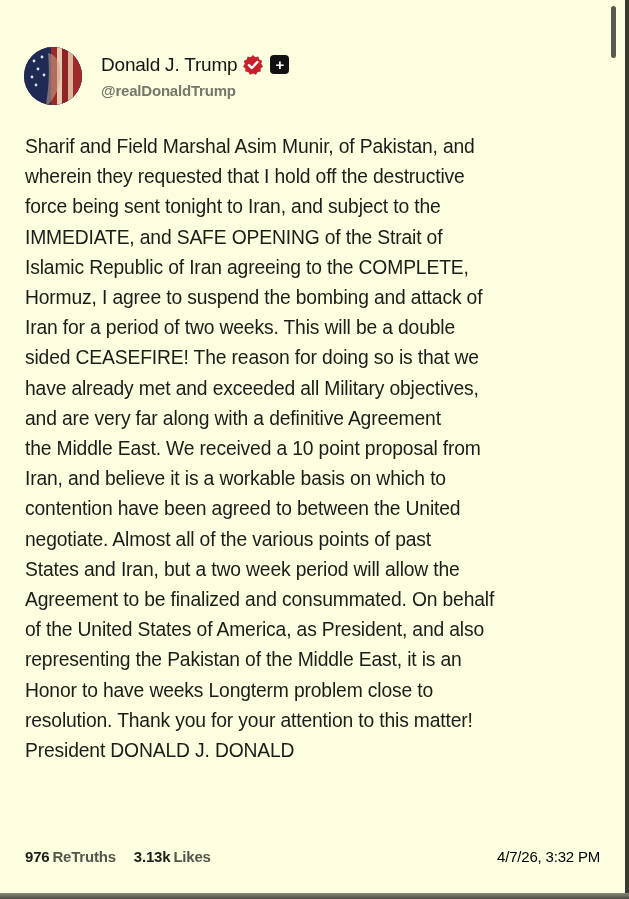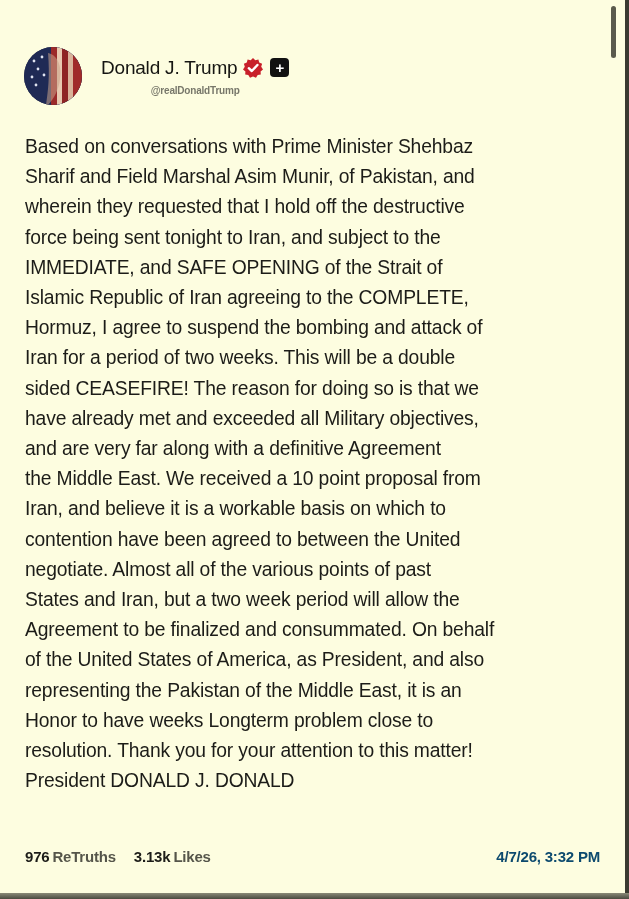--- a/index.html
+++ b/index.html
@@ -86,26 +86,25 @@
       border-radius: 4px;
       display: inline-flex;
       align-items: center;
       justify-content: center;
       color: #fff;
       font-weight: bold;
       font-size: 15px;
       line-height: 1;
     }
     .handle {
-      font-size: 10px;
+      font-size: 15px;
       color: #77776a;
       margin-top: 4px;
       font-weight: bold;
       letter-spacing: -0.2px;
-      text-align: center;
     }
     .post-body {
       position: absolute;
       left: 25px;
       top: 132px;
       width: 580px;
       font-size: 19.3px;
       line-height: 30.2px;
       color: #1c1c18;
       letter-spacing: -0.15px;
@@ -125,22 +124,22 @@
       color: #1c1c18;
     }
     .stat {
       margin-right: 18px;
       letter-spacing: -0.2px;
     }
     .stat .num { font-weight: bold; }
     .stat .lbl { font-weight: bold; color: #55554a; margin-left: 3px; }
     .timestamp {
       margin-left: auto;
-      font-weight: bold;
-      color: #0c4a6e;
+      font-weight: normal;
+      color: #000000;
       letter-spacing: -0.2px;
     }
   </style>
 </head>
 <body>
 
 <div class="right-border"></div>
 <div class="scrollbar-thumb"></div>
 
 <div class="header">
@@ -170,21 +169,20 @@
           <path d="M6.8 11.2 L9.8 14 L15.4 8" stroke="#ffffff" stroke-width="2.4" fill="none" stroke-linecap="round" stroke-linejoin="round"></path>
         </svg>
       </span>
       <span class="plus-badge">+</span>
     </div>
     <div class="handle">@realDonaldTrump</div>
   </div>
 </div>
 
 <div class="post-body">
-  <span class="line">Based on conversations with Prime Minister Shehbaz</span>
   <span class="line">Sharif and Field Marshal Asim Munir, of Pakistan, and</span>
   <span class="line">wherein they requested that I hold off the destructive</span>
   <span class="line">force being sent tonight to Iran, and subject to the</span>
   <span class="line">IMMEDIATE, and SAFE OPENING of the Strait of</span>
   <span class="line">Islamic Republic of Iran agreeing to the COMPLETE,</span>
   <span class="line">Hormuz, I agree to suspend the bombing and attack of</span>
   <span class="line">Iran for a period of two weeks. This will be a double</span>
   <span class="line">sided CEASEFIRE! The reason for doing so is that we</span>
   <span class="line">have already met and exceeded all Military objectives,</span>
   <span class="line">and are very far along with a definitive Agreement</span>

